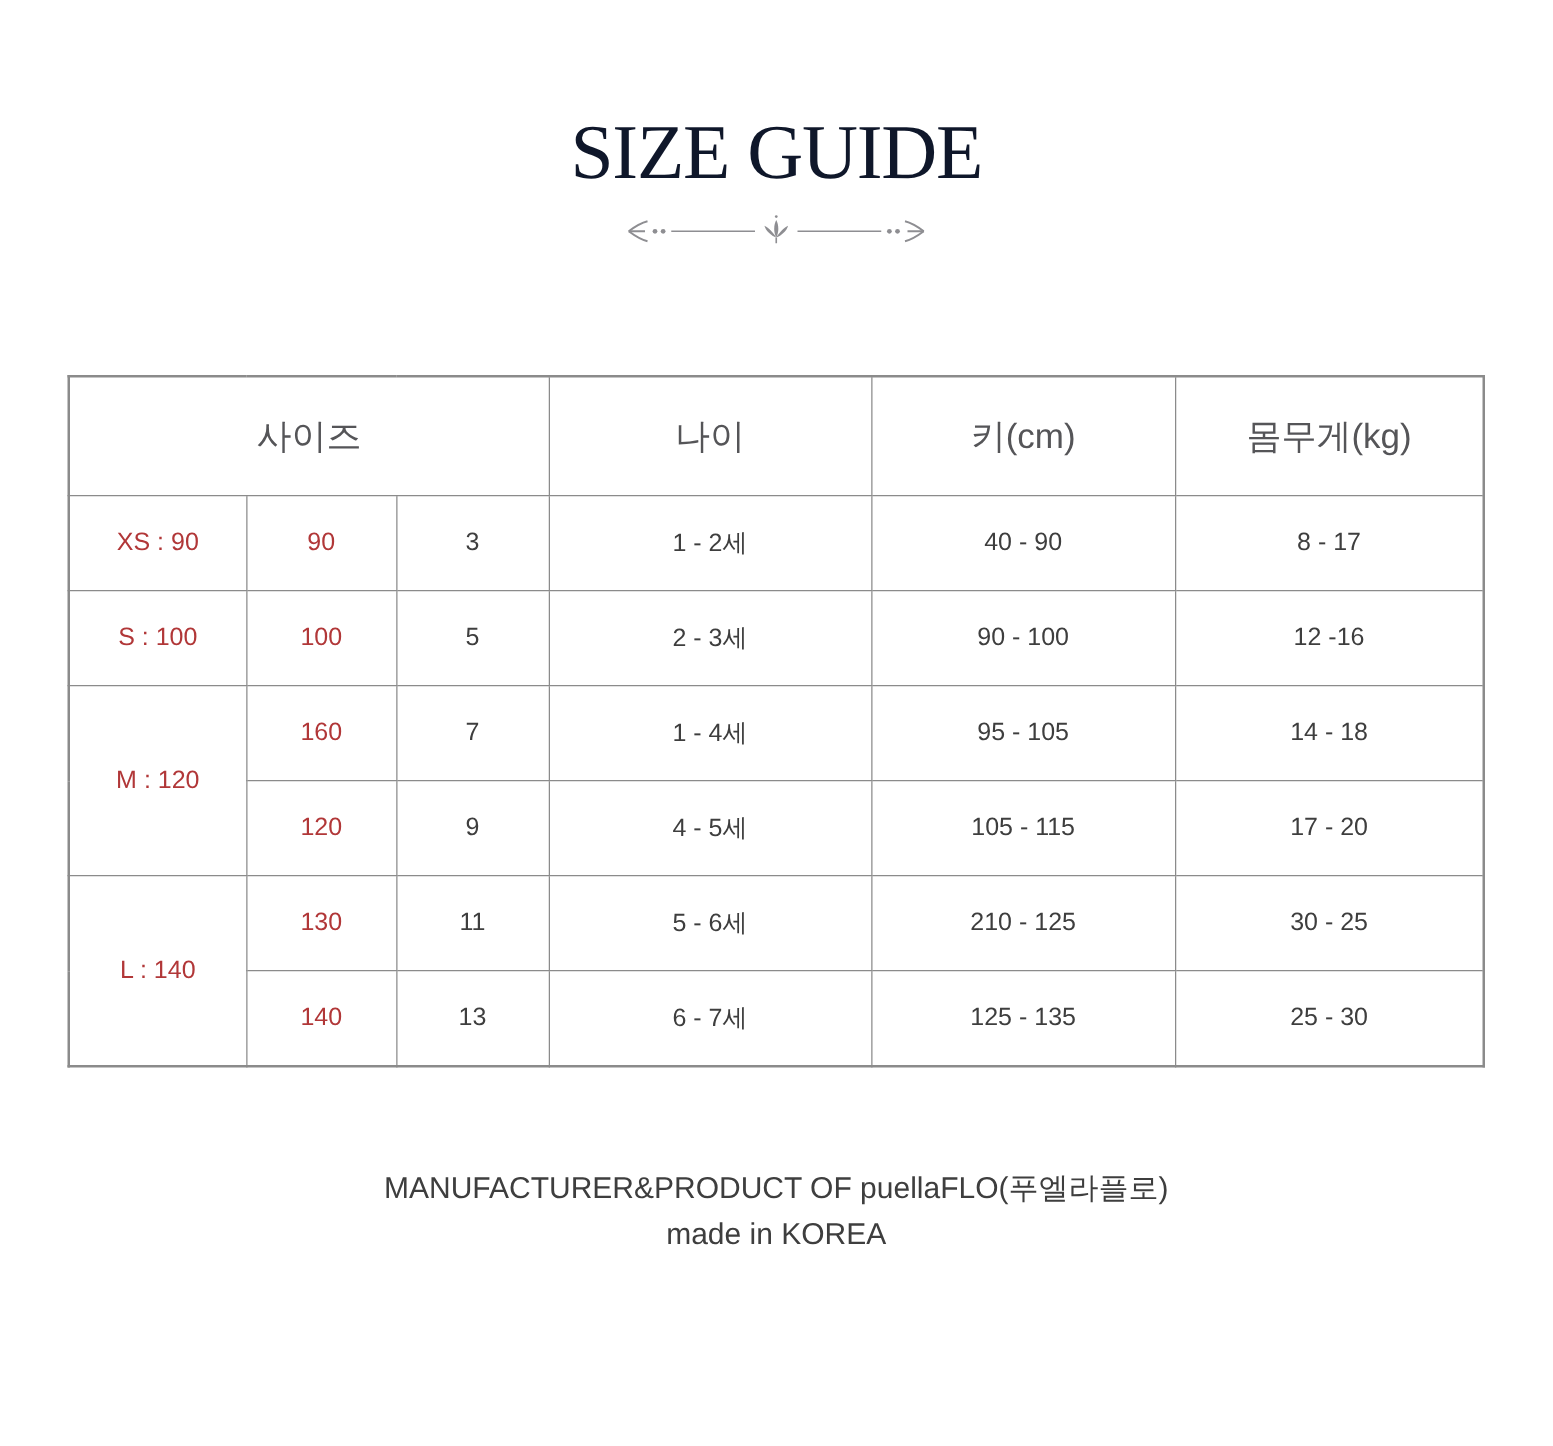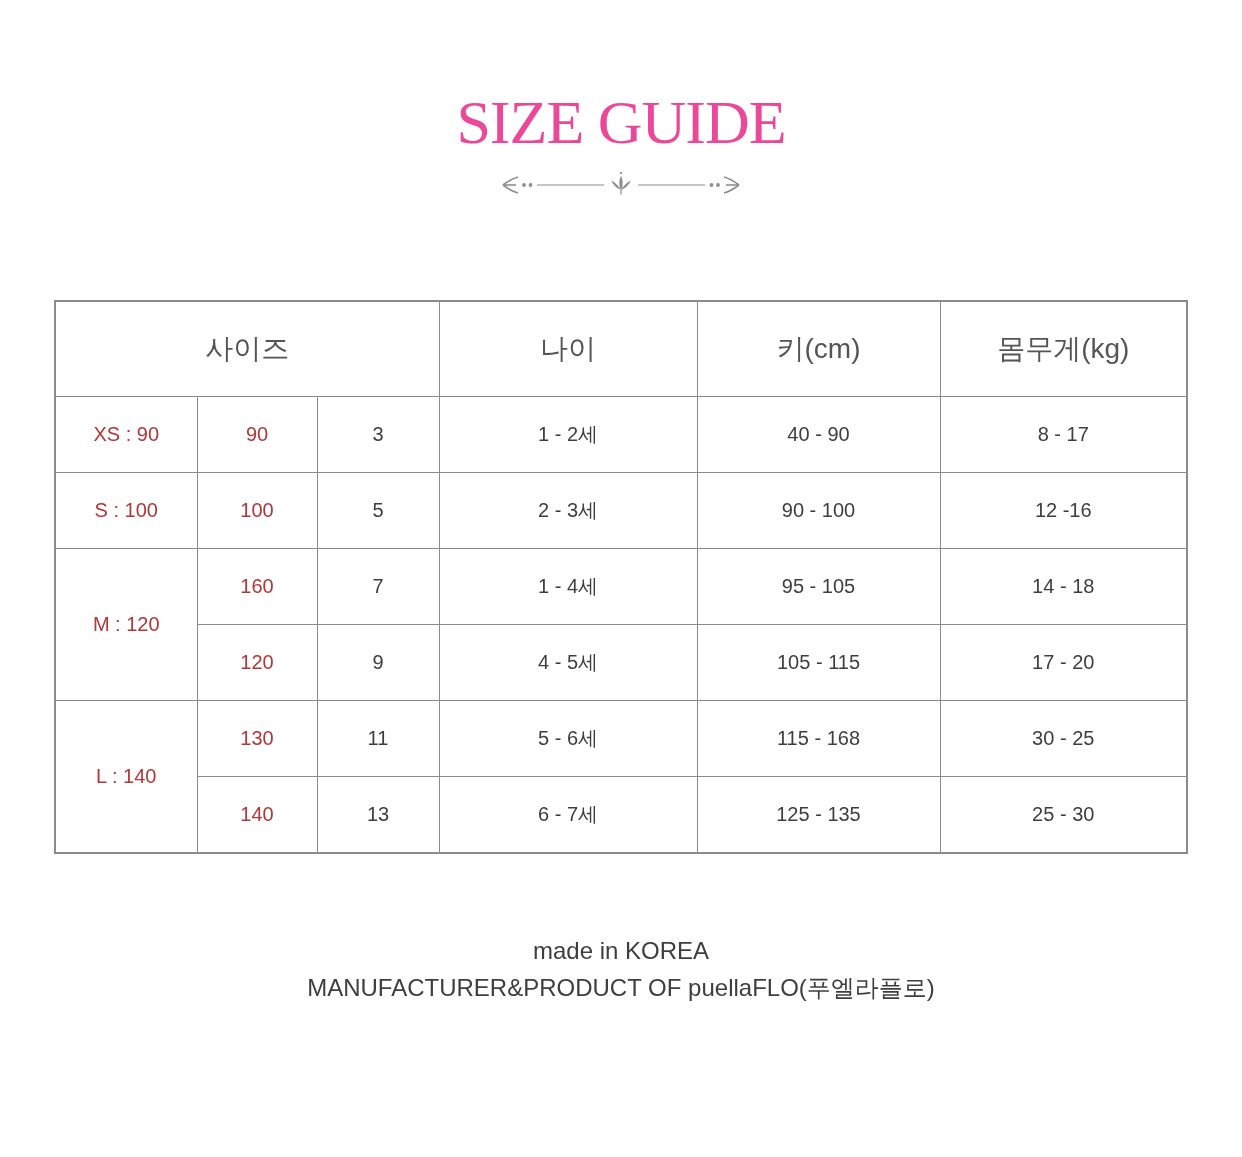--- a/index.html
+++ b/index.html
@@ -14,21 +14,21 @@
   }
   .title {
     margin: 0;
     padding-top: 88px;
     text-align: center;
     font-family: "Liberation Serif", "DejaVu Serif", serif;
     font-weight: 400;
     font-size: 62px;
     line-height: 1.1;
     letter-spacing: -1px;
-    color: #ec4899;
+    color: #0f172a;
   }
   .ornament {
     display: block;
     margin: 14px auto 0 auto;
   }
   .size-table {
     width: 1132px;
     margin: 100px auto 0 auto;
     border-collapse: collapse;
     table-layout: fixed;
@@ -141,31 +141,31 @@
         <td>4 - 5세</td>
         <td>105 - 115</td>
         <td>17 - 20</td>
       </tr>
 
       <tr class="data-row">
         <td class="red" rowspan="2">L : 140</td>
         <td class="red">130</td>
         <td>11</td>
         <td>5 - 6세</td>
-        <td>115 - 168</td>
+        <td>210 - 125</td>
         <td>30 - 25</td>
       </tr>
       <tr class="data-row">
         <td class="red">140</td>
         <td>13</td>
         <td>6 - 7세</td>
         <td>125 - 135</td>
         <td>25 - 30</td>
       </tr>
     </tbody>
   </table>
 
   <div class="footer">
+    <div>MANUFACTURER&amp;PRODUCT OF puellaFLO(푸엘라플로)</div>
     <div>made in KOREA</div>
-    <div>MANUFACTURER&amp;PRODUCT OF puellaFLO(푸엘라플로)</div>
   </div>
 
 </div>
 
 </body></html>

